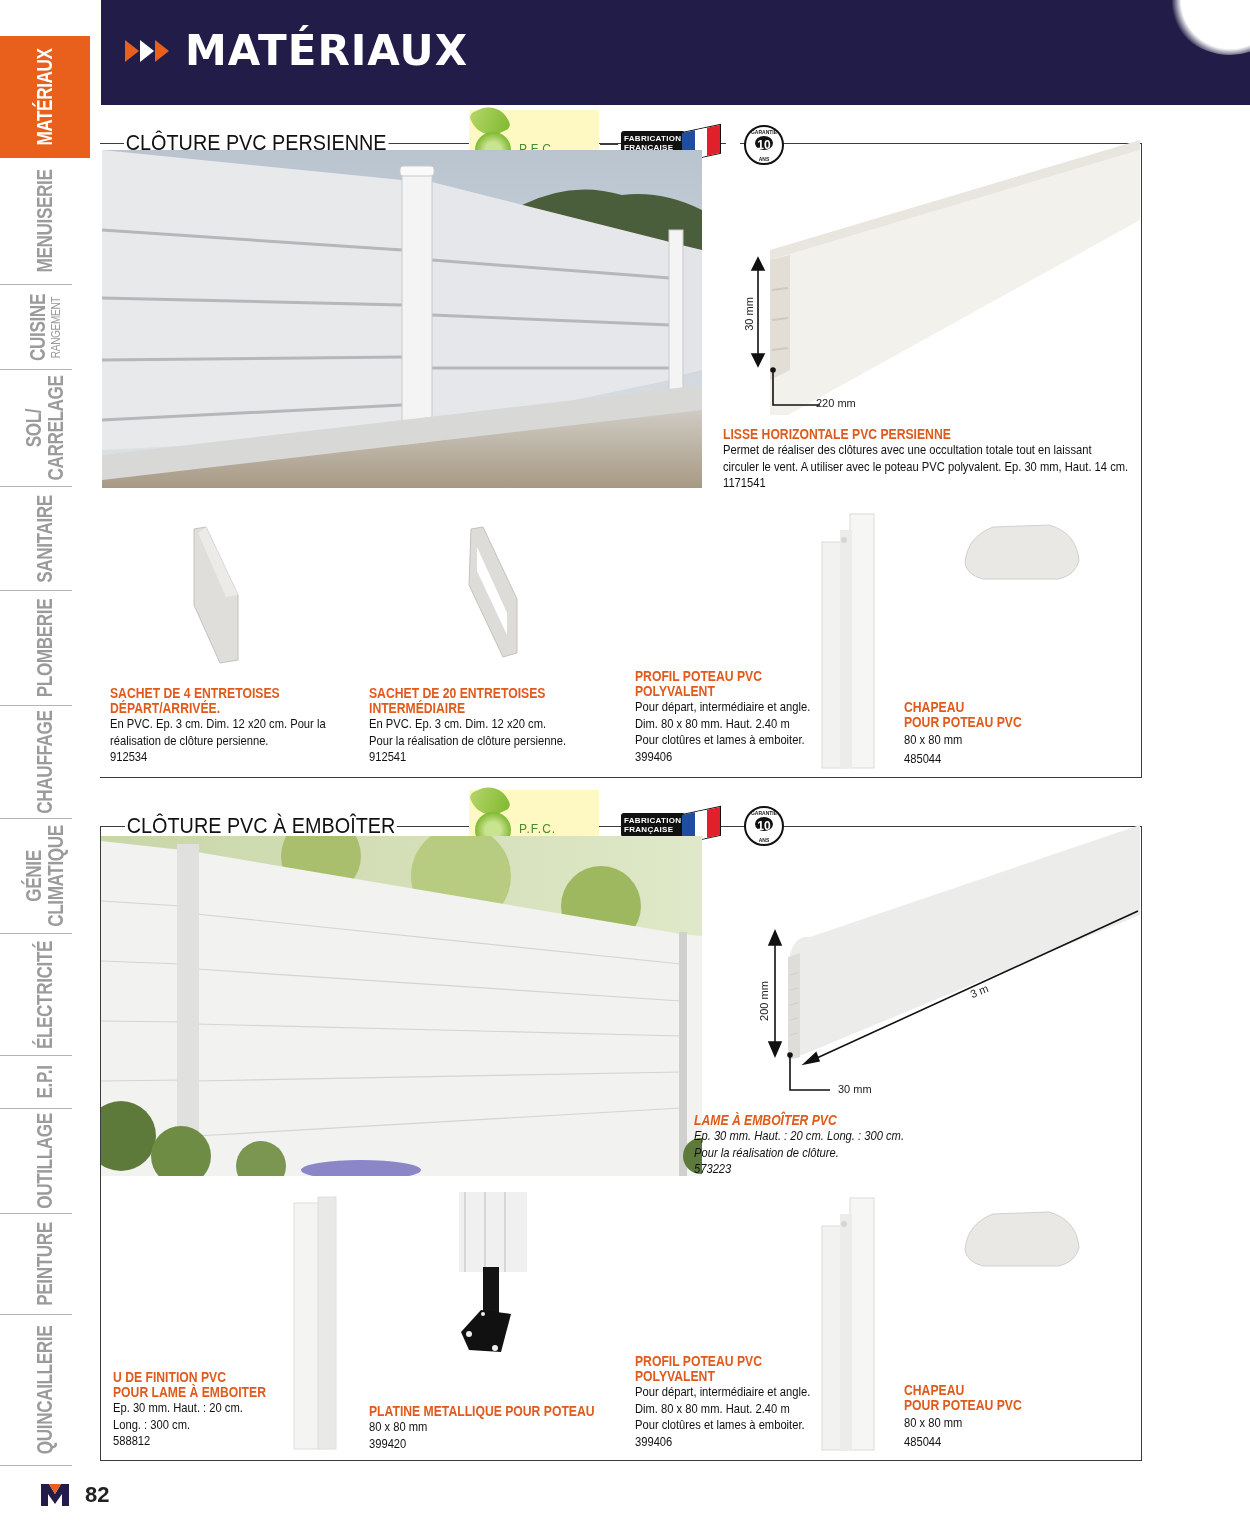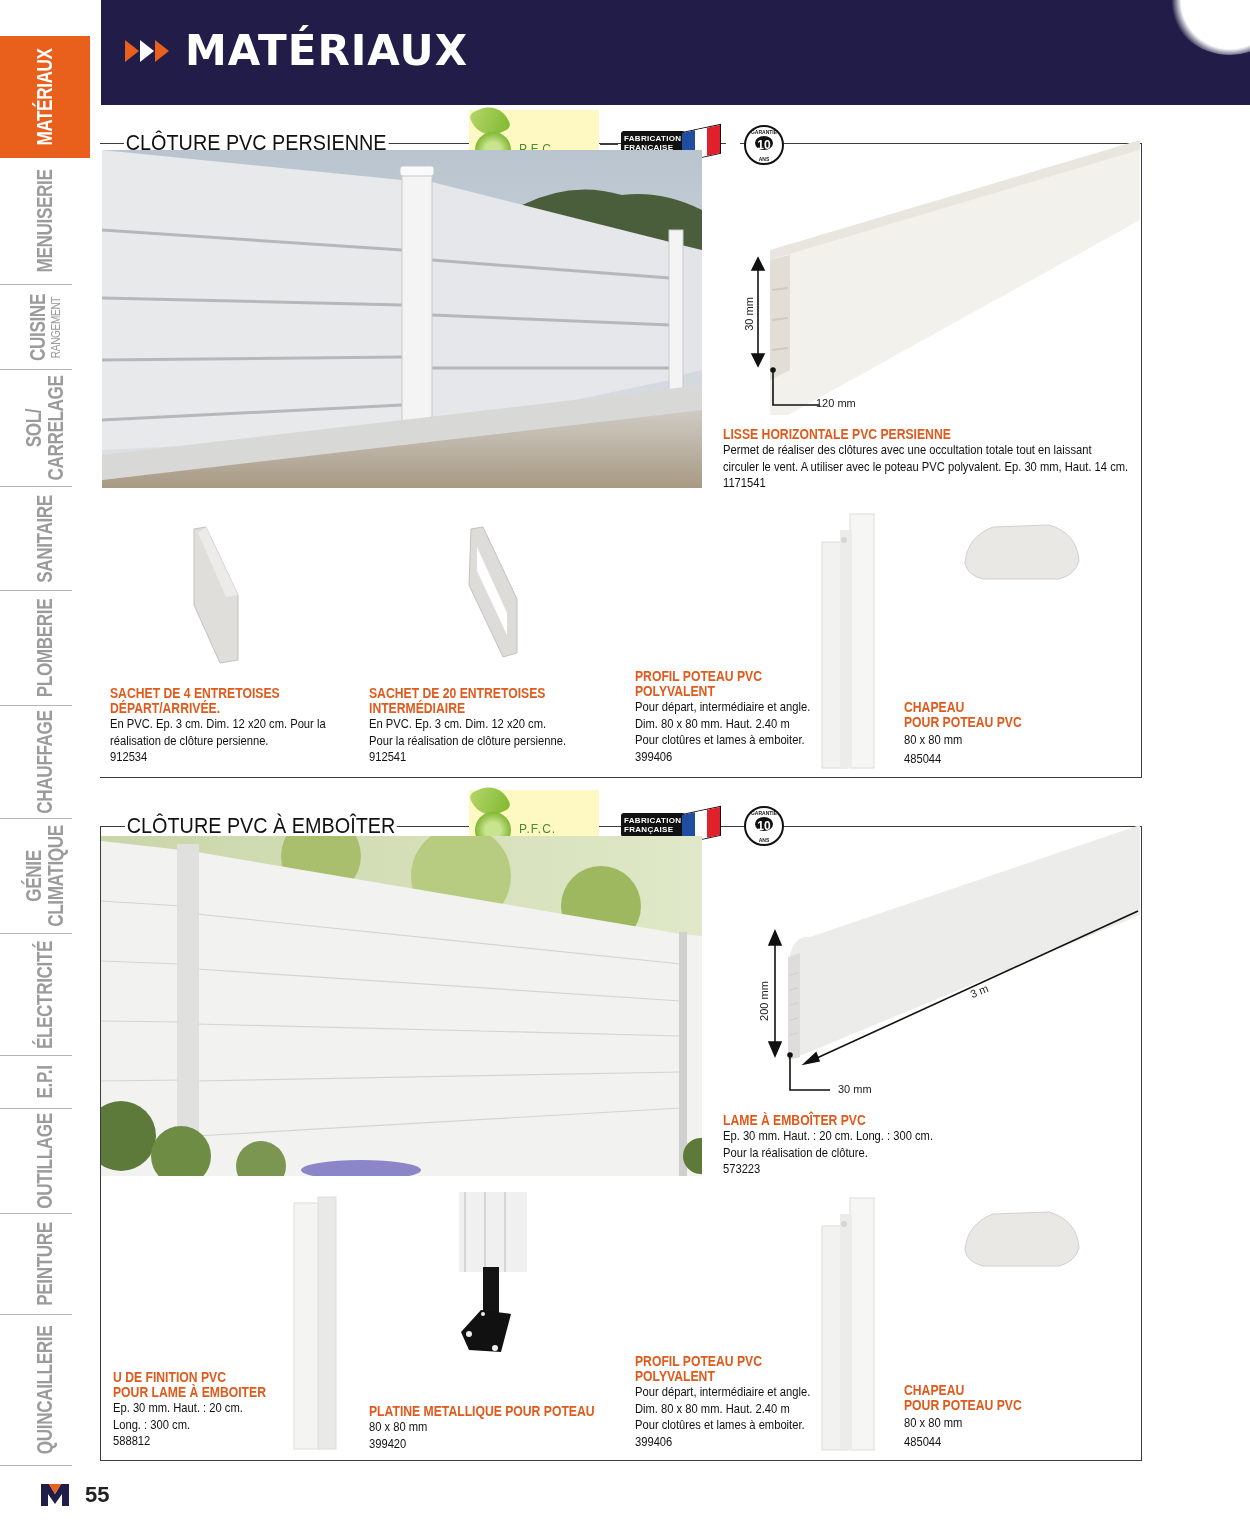--- a/index.html
+++ b/index.html
@@ -224,21 +224,21 @@
       </g>
     <g stroke="#111" stroke-width="1.6" fill="#111">
       <line x1="18" y1="122" x2="18" y2="222"></line>
       <path d="M12 130 L18 118 L24 130 Z"></path>
         <path d="M12 214 L18 226 L24 214 Z"></path>
       <circle cx="33" cy="230" r="2"></circle>
       <path d="M33 232 L33 265 L80 265" fill="none"></path>
     </g>
   </svg>
   <div class="dimtxt" style="left:-8px;top:168px;transform:rotate(-90deg);">30 mm</div>
-  <div class="dimtxt" style="left:76px;top:257px;">120 mm</div>
+  <div class="dimtxt" style="left:76px;top:257px;">220 mm</div>
 </div>
 <div class="prod" style="left:723px;top:427px;">
   <div class="name">LISSE HORIZONTALE PVC PERSIENNE</div>
   <div class="desc">Permet de réaliser des clôtures avec une occultation totale tout en laissant
 circuler le vent. A utiliser avec le poteau PVC polyvalent. Ep. 30 mm, Haut. 14 cm.
 1171541</div>
 </div>
 
 <div style="position:absolute;left:190px;top:525px;width:50px;height:140px;">
   <svg width="50" height="140">
@@ -374,21 +374,21 @@
       <line x1="66" y1="238" x2="398" y2="86"></line>
       <path d="M64 239 L76 228 L79 236 Z"></path>
       <circle cx="50" cy="230" r="2"></circle>
       <path d="M50 232 L50 265 L90 265" fill="none"></path>
     </g>
   </svg>
   <div class="dimtxt" style="left:4px;top:170px;transform:rotate(-90deg);">200 mm</div>
   <div class="dimtxt" style="left:230px;top:160px;transform:rotate(-22deg);">3 m</div>
   <div class="dimtxt" style="left:98px;top:258px;">30 mm</div>
 </div>
-<div class="prod" style="left:723px;top:1113px;">
+<div class="prod" style="left:694px;top:1113px;font-style:italic;">
   <div class="name">LAME À EMBOÎTER PVC</div>
   <div class="desc">Ep. 30 mm. Haut. : 20 cm. Long. : 300 cm.
 Pour la réalisation de clôture.
 573223</div>
 </div>
 
 <div style="position:absolute;left:292px;top:1195px;width:48px;height:256px;">
   <svg width="48" height="256">
       <rect x="2" y="8" width="26" height="246" fill="#f4f4f3" stroke="#dededd"></rect>
       <rect x="26" y="2" width="18" height="252" fill="#e9e9e8" stroke="#dededd"></rect>
@@ -445,13 +445,13 @@
   <div class="desc" style="line-height:19px;">80 x 80 mm
 485044</div>
 </div>
 
 <div class="footer-logo">
   <svg width="28" height="22" viewBox="0 0 28 22">
       <path d="M0 22 L0 0 L8 0 L14 10 L20 0 L28 0 L28 22 L21 22 L21 10 L14 20 L7 10 L7 22 Z" fill="#211d48"></path>
       <path d="M8 0 L20 0 L14 10 Z" fill="#e8601c"></path>
     </svg>
 </div>
-<div class="page-num">55</div>
+<div class="page-num">82</div>
 
 </body></html>

